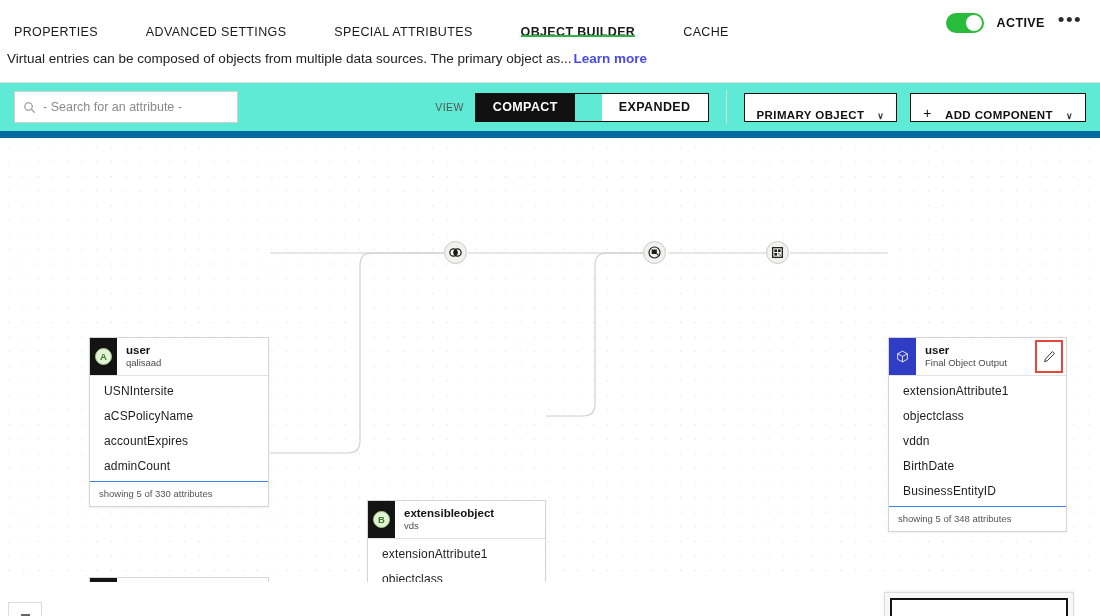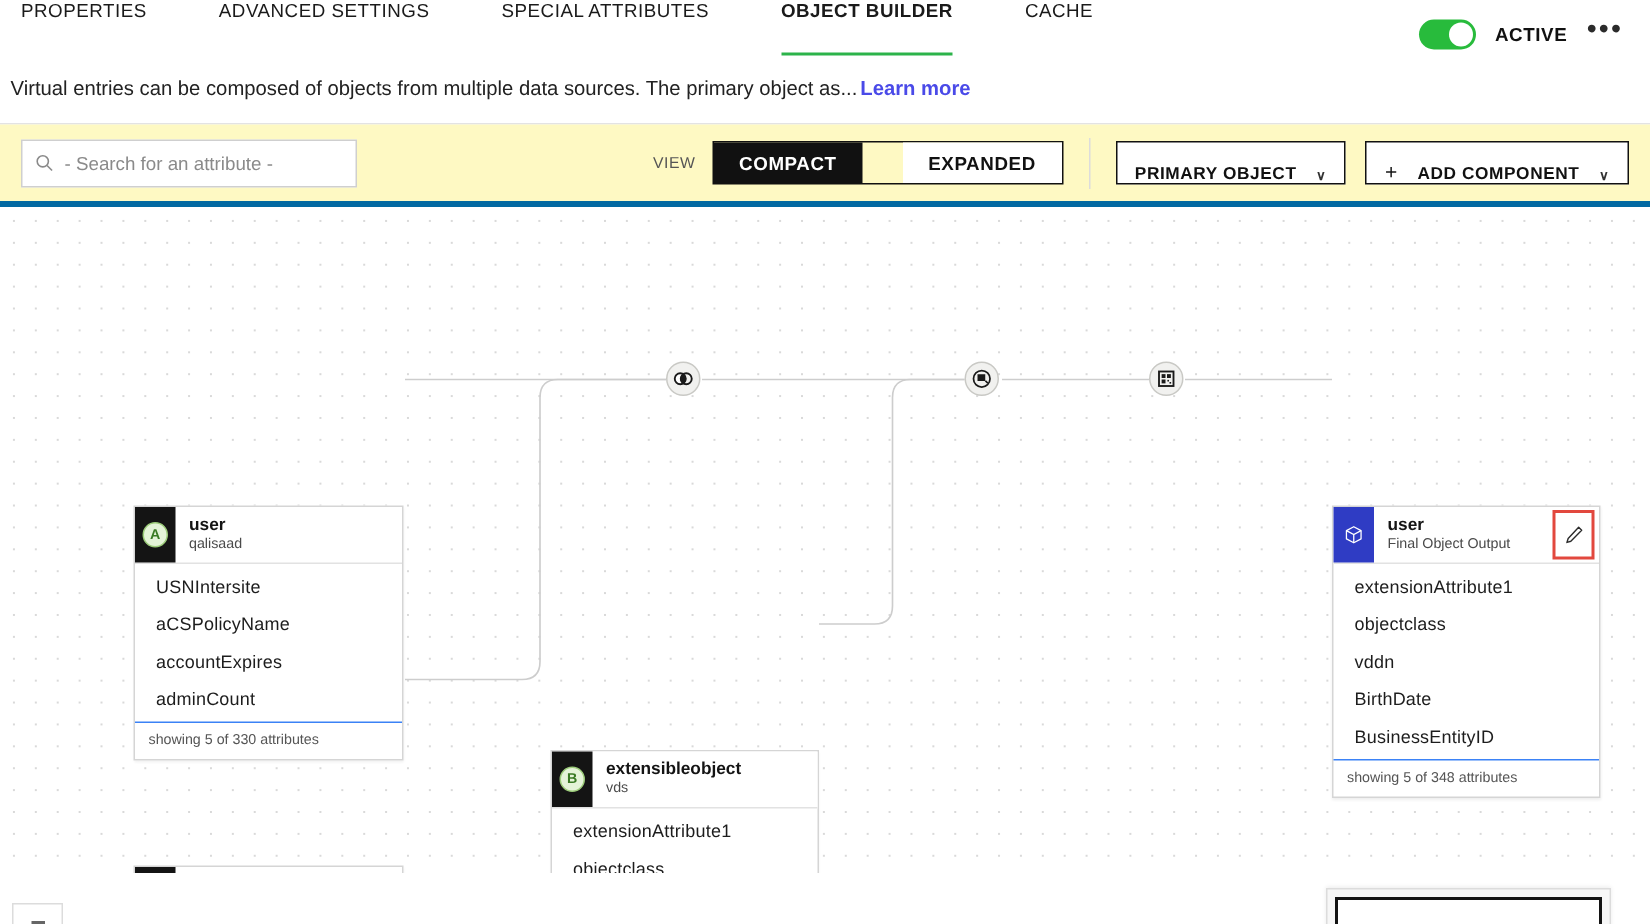--- a/index.html
+++ b/index.html
@@ -21,21 +21,21 @@
   }
   .tabs { display: flex; align-items: center; height: 45px; }
   .tab {
     font-size: 12.5px;
     letter-spacing: .35px;
     color: #1a1a1a;
     padding: 0 0 6px 0;
     margin-right: 48px;
     height: 45px;
     display: flex;
-    align-items: flex-start;
+    align-items: flex-end;
     position: relative;
     cursor: pointer;
     white-space: nowrap;
   }
   .tab.active { font-weight: bold; }
   .tab.active::after {
     content: "";
     position: absolute;
     left: 0; right: 0; bottom: 8px;
     height: 2px;
@@ -89,25 +89,25 @@
     color: #4a4ae8;
     font-weight: bold;
     margin-left: 2px;
     cursor: pointer;
   }
   .hr { height: 1px; background: #e3e3e3; }
 
   
   .toolbar {
     height: 55px;
-    background: #fef9c3;
+    background: #5eead4;
     display: flex;
     align-items: center;
     padding: 0 14px;
-    border-bottom: 4px solid #0369a1;
+    border-bottom: 7px solid #0369a1;
   }
   .search-wrap {
     width: 224px; height: 32px;
     border: 1px solid #cfcfcf;
     background: #ffffff;
     display: flex;
     align-items: center;
     padding: 0 8px;
     gap: 7px;
   }

